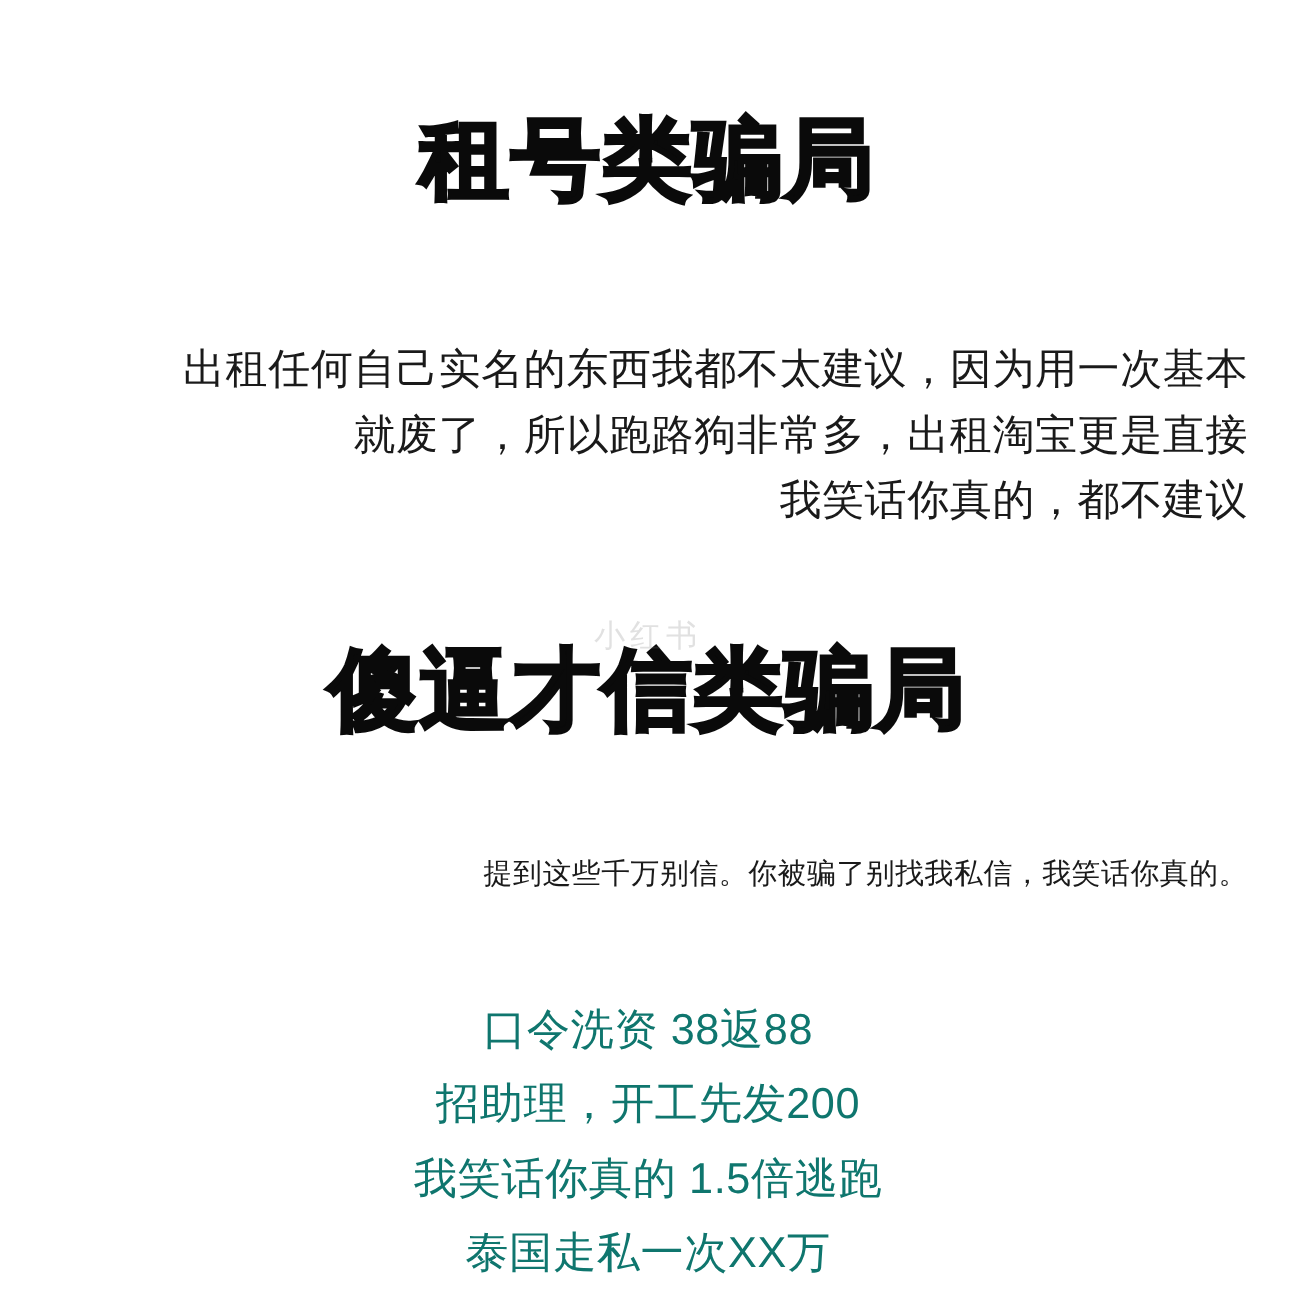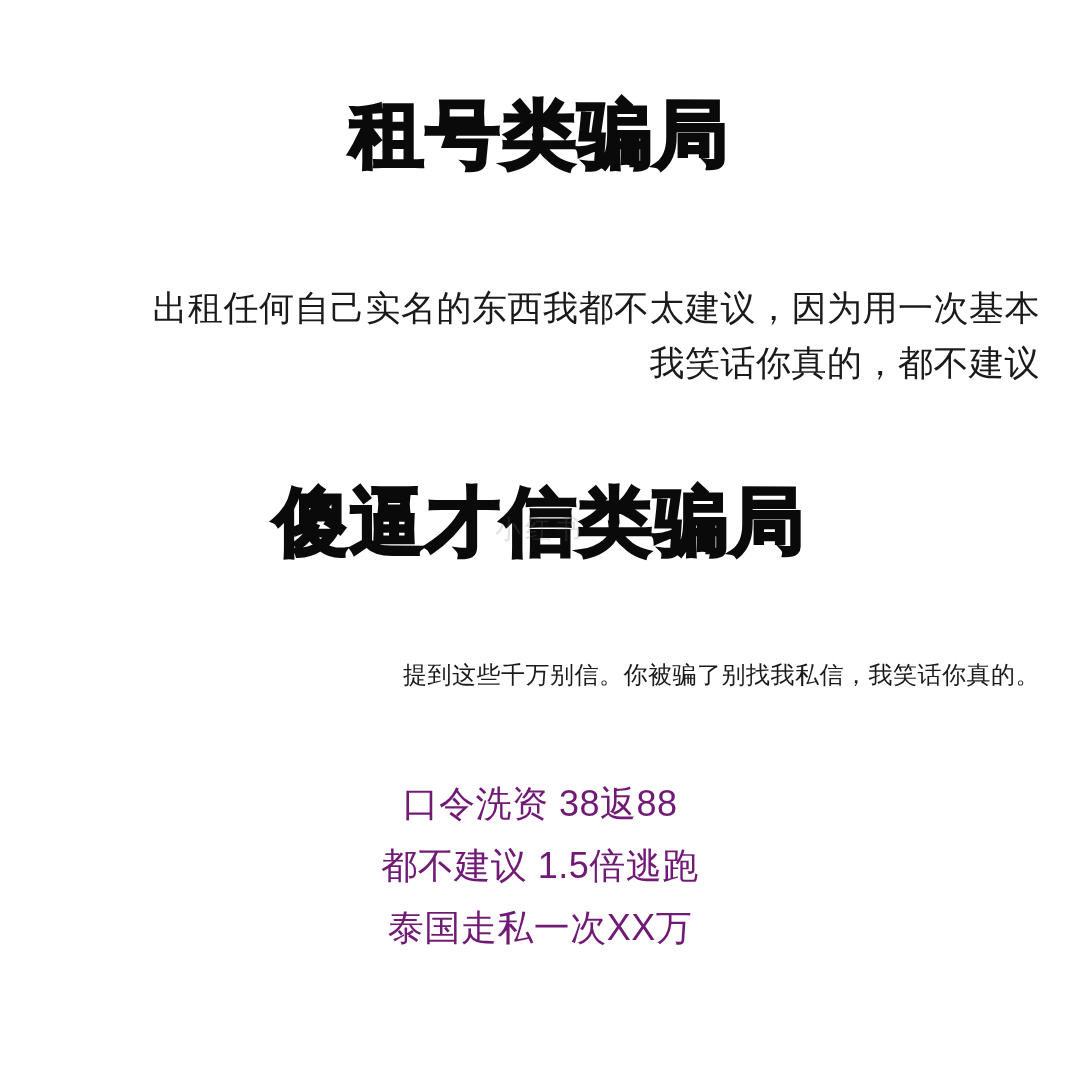--- a/index.html
+++ b/index.html
@@ -30,20 +30,21 @@
     font-weight: bold;
     color: #0a0a0a;
     text-align: center;
     letter-spacing: 2px;
     line-height: 1.05;
     -webkit-text-stroke: 3px #0a0a0a;
   }
   .heading-1 {
     font-size: 74px;
     margin-top: 96px;
+    font-family: Liberation Serif, serif;
   }
   .heading-2 {
     font-size: 74px;
     margin-top: 58px;
   }
 
   
   .para {
     text-align: right;
     color: #1a1a1a;
@@ -66,21 +67,21 @@
   
   .examples {
     margin-top: 56px;
     text-align: center;
     width: 1000px;
   }
   .examples .example-line {
     display: block;
     font-size: 36px;
     line-height: 1.72;
-    color: #701a75;
+    color: #0f766e;
     letter-spacing: 0.5px;
   }
 
   
   .watermark {
     position: absolute;
     left: 0;
     right: 0;
     top: 512px;
     text-align: center;
@@ -95,26 +96,28 @@
 <body>
 
 <div class="page">
 
   <div class="watermark">小红书</div>
 
   <h1 class="heading heading-1">租号类骗局</h1>
 
   <p class="para para-1">
     <span class="line">出租任何自己实名的东西我都不太建议，因为用一次基本</span>
+    <span class="line">就废了，所以跑路狗非常多，出租淘宝更是直接</span>
     <span class="line">我笑话你真的，都不建议</span>
   </p>
 
   <h1 class="heading heading-2">傻逼才信类骗局</h1>
 
   <p class="para para-2">提到这些千万别信。你被骗了别找我私信，我笑话你真的。</p>
 
   <div class="examples">
     <span class="example-line">口令洗资 38返88</span>
-    <span class="example-line">都不建议 1.5倍逃跑</span>
+    <span class="example-line">招助理，开工先发200</span>
+    <span class="example-line">我笑话你真的 1.5倍逃跑</span>
     <span class="example-line">泰国走私一次XX万</span>
   </div>
 
 </div>
 
 </body></html>

